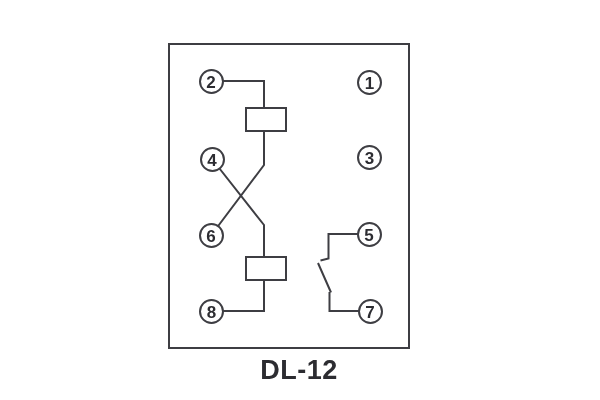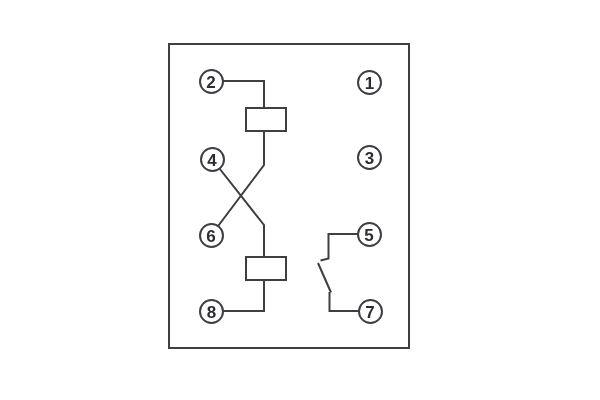--- a/index.html
+++ b/index.html
@@ -78,14 +78,15 @@
   <div class="terminal t5">
     <span class="tnum">5</span>
   </div>
   <div class="terminal t8">
     <span class="tnum">8</span>
   </div>
   <div class="terminal t7">
     <span class="tnum">7</span>
   </div>
 
+  <div class="model-label">DL-12</div>
 
 </div>
 
 </body></html>

